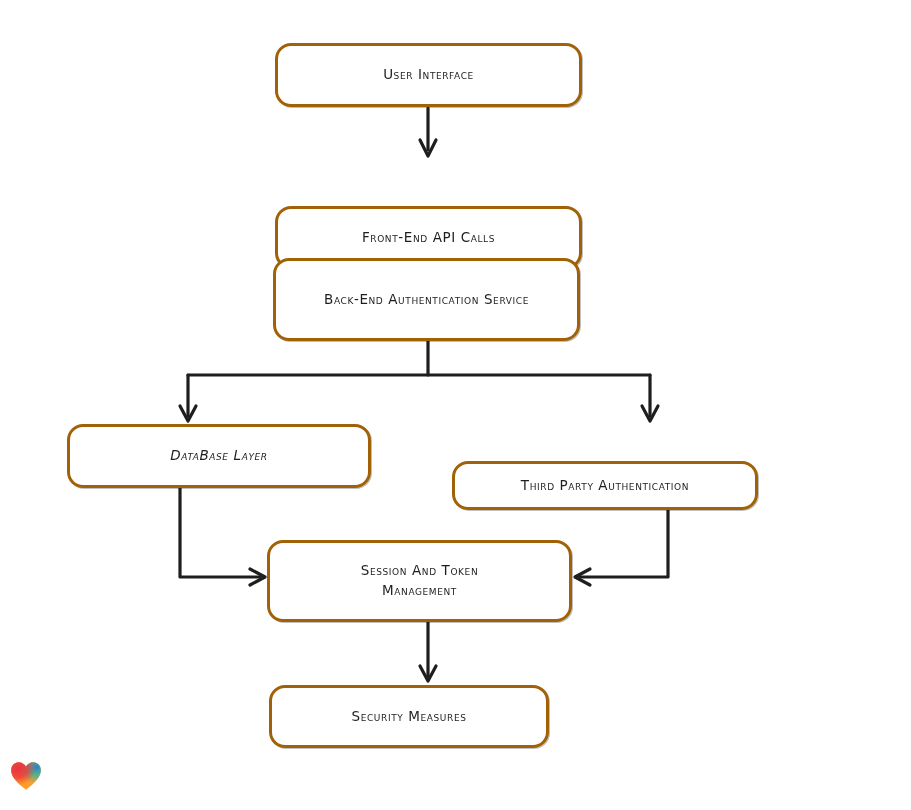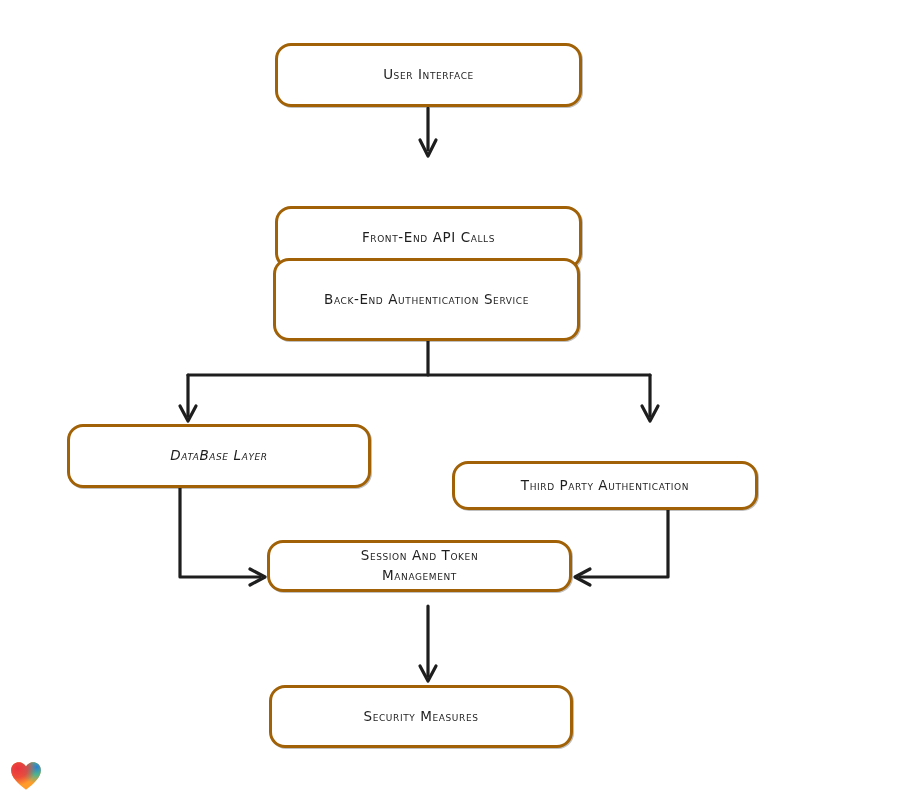--- a/index.html
+++ b/index.html
@@ -48,22 +48,22 @@
     letter-spacing: 0.6px;
     line-height: 1.45;
     color: #1e1e1e;
     font-weight: 500;
   }
   .n-ui { left: 275px; top: 43px;  width: 307px; height: 64px; }
   .n-fe { left: 275px; top: 158px; width: 307px; height: 63px; margin-top: 48px; }
   .n-be { left: 273px; top: 258px; width: 307px; height: 83px; align-items: center; }
   .n-db { left: 67px;  top: 424px; width: 304px; height: 64px; font-style: italic; }
   .n-tp { left: 452px; top: 424px; width: 306px; height: 49px; margin-top: 37px; }
-  .n-st { left: 267px; top: 540px; width: 305px; height: 52px; }
-  .n-sm { left: 269px; top: 685px; width: 304px; height: 63px; }
+  .n-st { left: 267px; top: 540px; width: 305px; height: 82px; }
+  .n-sm { left: 269px; top: 685px; width: 280px; height: 63px; }
   .n-be .lbl { max-width: 205px; }
   .n-st .lbl { max-width: 165px; }
   .logo-badge {
     position: absolute;
     left: 9px;
     top: 759px;
     width: 34px;
     height: 34px;
     cursor: pointer;
   }

